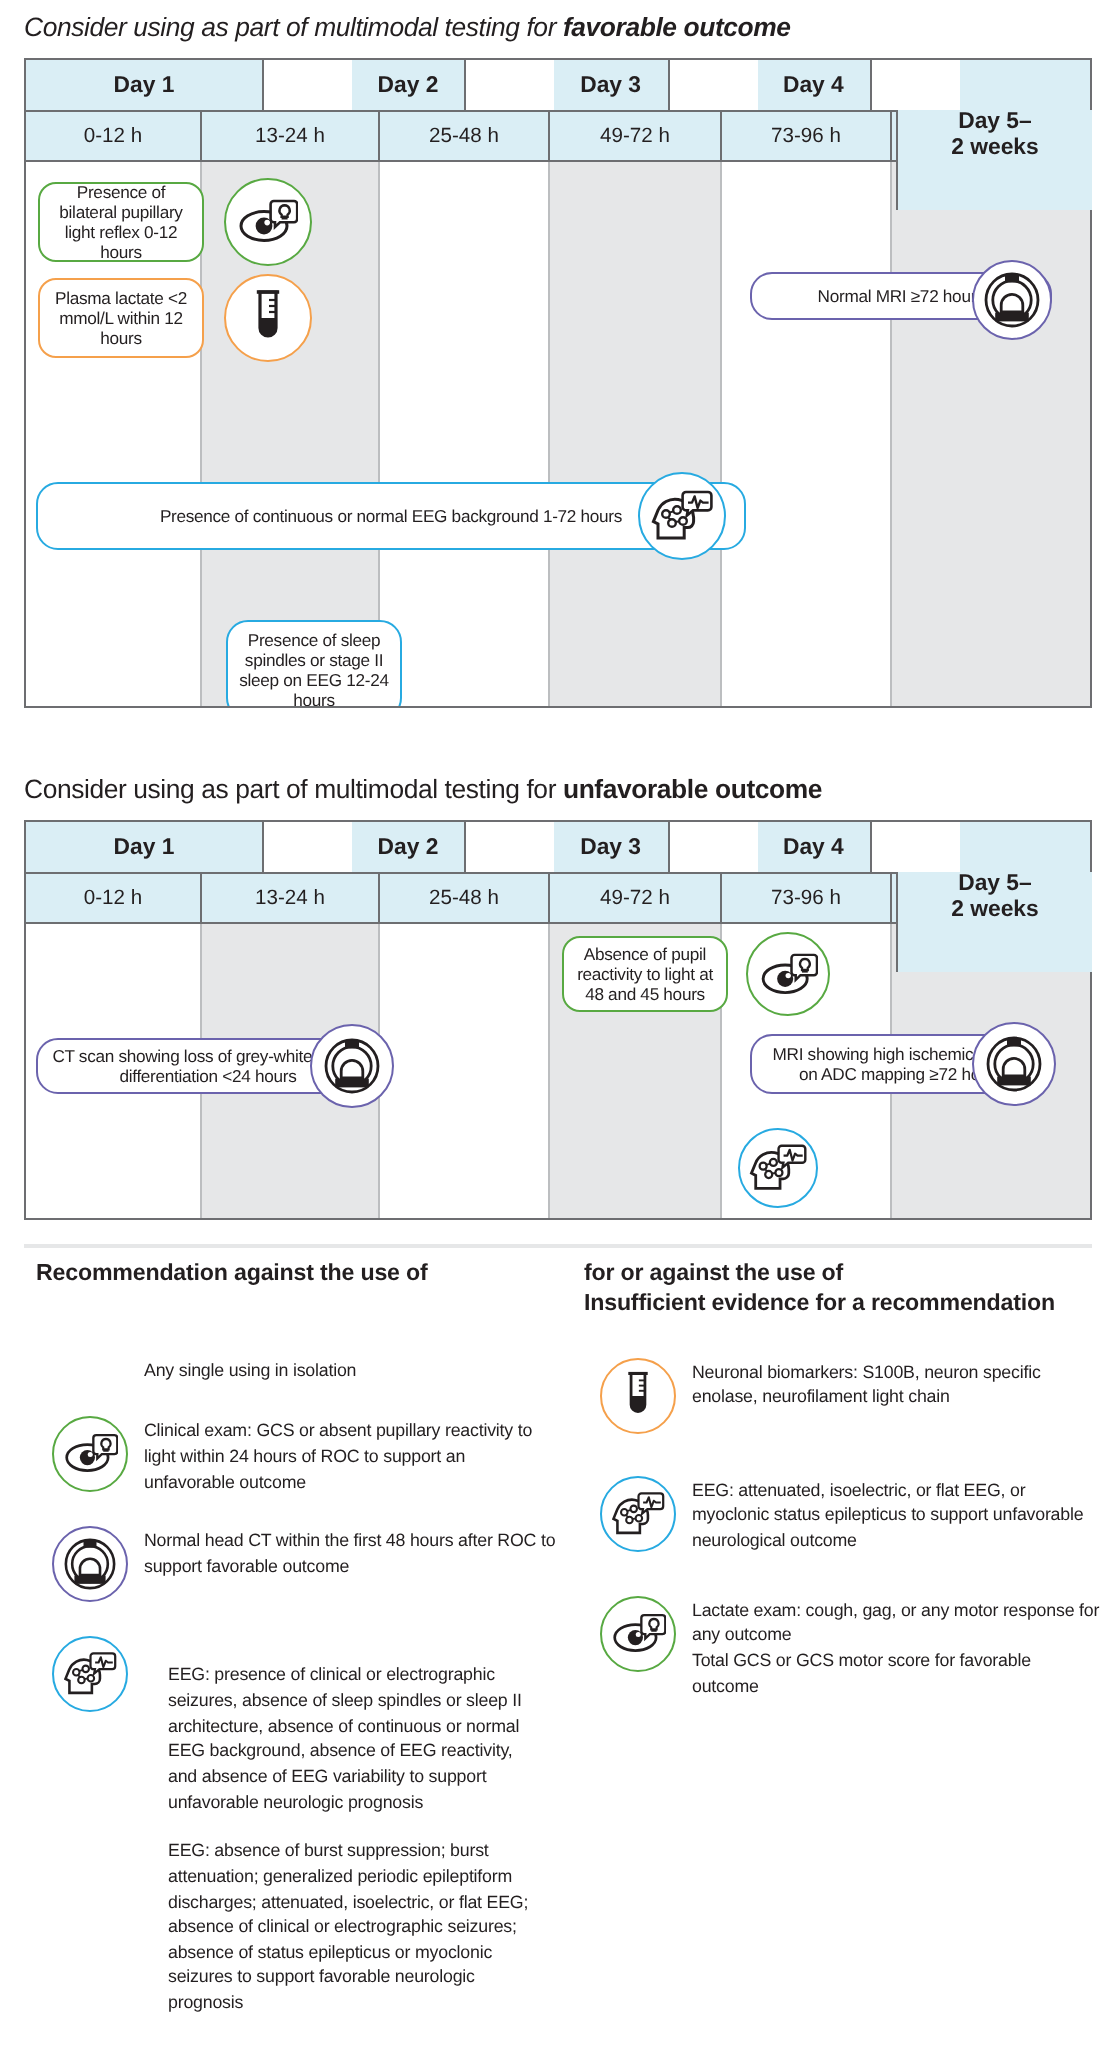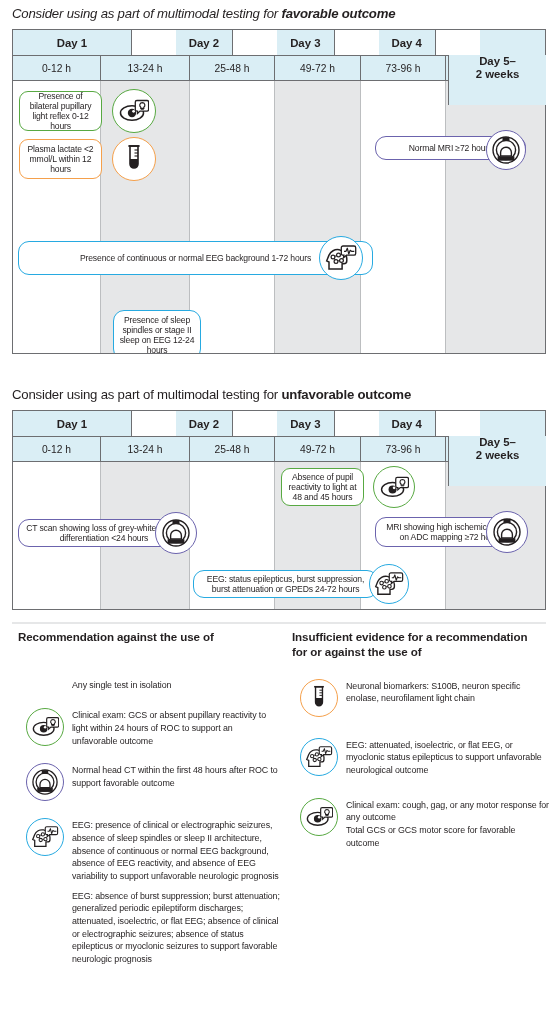--- a/index.html
+++ b/index.html
@@ -127,21 +127,21 @@
     display: flex; align-items: center; justify-content: center;
   }
   .rec-circle.green  { border-color: #58a942; }
   .rec-circle.orange { border-color: #f5a04b; }
   .rec-circle.blue   { border-color: #27aae1; }
   .rec-circle.purple { border-color: #6b63ad; }
   .rec-text {
     font-size: 8.9px; line-height: 1.42; letter-spacing: -0.1px;
     color: #231f20; padding-top: 2px;
   }
-  .rec-text p { margin: 0; }
+  .rec-text p { margin: 12px; }
   .rec-text p + p { margin-top: 7px; }
 
   .divider {
     position: absolute; left: 12px; width: 534px;
     height: 2px; background: #e6e7e8;
   }
 </style>
 </head>
 <body>
 
@@ -304,21 +304,20 @@
     <div class="ico purple" style="left:473px; top:49px; width:42px; height:42px;">
       <svg width="30" height="28" viewBox="0 0 30 28">
         <circle cx="15" cy="14" r="13" fill="none" stroke="#231f20" stroke-width="1.4"></circle>
         <circle cx="15" cy="14" r="9.6" fill="none" stroke="#231f20" stroke-width="1.4"></circle>
         <rect x="11.5" y="1.2" width="7" height="4" fill="#231f20"></rect>
         <path d="M9.6 20 v-3.4 a5.4 5.4 0 0 1 10.8 0 v3.4 z" fill="#fff" stroke="#231f20" stroke-width="1.4"></path>
         <rect x="6.6" y="20.3" width="16.8" height="4.4" fill="#231f20"></rect>
       </svg>
     </div>
 
-    <div class="pill blue" style="left:180px; top:108px; width:185px; height:28px;">EEG: status epilepticus, burst suppression, burst attenuation or GPEDs 24-72 hours</div>
     <div class="ico blue" style="left:356px; top:102px; width:40px; height:40px;">
       <svg width="30" height="26" viewBox="0 0 32 28">
         <path d="M4 25 v-7 l-2.3 -1.2 2.2 -5.4 a9.3 9.3 0 0 1 17.9 3.2 v2.2 a3 3 0 0 1 -3 3 h-1.7 v5.2 z" fill="#fff" stroke="#231f20" stroke-width="1.5"></path>
         <circle cx="8" cy="13" r="1.9" fill="none" stroke="#231f20" stroke-width="1.2"></circle>
         <circle cx="13.5" cy="11" r="1.9" fill="none" stroke="#231f20" stroke-width="1.2"></circle>
         <circle cx="11" cy="17.5" r="1.9" fill="none" stroke="#231f20" stroke-width="1.2"></circle>
         <circle cx="16.5" cy="16.5" r="1.9" fill="none" stroke="#231f20" stroke-width="1.2"></circle>
         <line x1="9.6" y1="12.3" x2="11.9" y2="11.6" stroke="#231f20" stroke-width="1"></line>
         <line x1="9" y1="14.7" x2="10.3" y2="15.8" stroke="#231f20" stroke-width="1"></line>
         <line x1="12.9" y1="16.9" x2="14.7" y2="16.7" stroke="#231f20" stroke-width="1"></line>
@@ -329,21 +328,21 @@
   </div>
 </div>
 
 <div class="divider" style="top:622px;"></div>
 
 <div class="rec-col" style="left:18px; width:262px;">
   <div class="rec-heading" style="margin-bottom:32px;">Recommendation against the use of</div>
 
   <div class="rec-row" style="margin-bottom:16px;">
     <div class="rec-icon-slot"></div>
-    <div class="rec-text">Any single test in isolation</div>
+    <div class="rec-text">Any single using in isolation</div>
   </div>
 
 
   <div class="rec-row" style="margin-bottom:15px;">
     <div class="rec-icon-slot">
       <div class="rec-circle green">
         <svg width="27" height="22" viewBox="0 0 30 24">
           <ellipse cx="13" cy="14" rx="11.5" ry="7.2" fill="none" stroke="#231f20" stroke-width="1.5"></ellipse>
           <circle cx="13" cy="14" r="4.2" fill="#231f20"></circle>
           <circle cx="14.6" cy="12.3" r="1.4" fill="#fff"></circle>
@@ -390,22 +389,22 @@
     </div>
     <div class="rec-text">
       <p>EEG: presence of clinical or electrographic seizures, absence of sleep spindles or sleep II architecture, absence of continuous or normal EEG background, absence of EEG reactivity, and absence of EEG variability to support unfavorable neurologic prognosis</p>
       <p>EEG: absence of burst suppression; burst attenuation; generalized periodic epileptiform discharges; attenuated, isoelectric, or flat EEG; absence of clinical or electrographic seizures; absence of status epilepticus or myoclonic seizures to support favorable neurologic prognosis</p>
     </div>
   </div>
 </div>
 
 <div class="rec-col" style="left:292px; width:258px;">
   <div class="rec-heading" style="margin-bottom:18px;">
+    <div>for or against the use of</div>
     <div>Insufficient evidence for a recommendation</div>
-    <div>for or against the use of</div>
   </div>
 
   <div class="rec-row" style="margin-bottom:20px;">
     <div class="rec-icon-slot">
       <div class="rec-circle orange">
         <svg width="16" height="26" viewBox="0 0 18 30">
           <path d="M5 2 h8 v18 a4 4 0 0 1 -8 0 z" fill="none" stroke="#231f20" stroke-width="1.6"></path>
           <path d="M5 15 h8 v5 a4 4 0 0 1 -8 0 z" fill="#231f20"></path>
           <line x1="3.4" y1="2" x2="14.6" y2="2" stroke="#231f20" stroke-width="1.8"></line>
           <line x1="9.5" y1="6" x2="13" y2="6" stroke="#231f20" stroke-width="1.1"></line>
@@ -443,16 +442,16 @@
         <svg width="27" height="22" viewBox="0 0 30 24">
           <ellipse cx="13" cy="14" rx="11.5" ry="7.2" fill="none" stroke="#231f20" stroke-width="1.5"></ellipse>
           <circle cx="13" cy="14" r="4.2" fill="#231f20"></circle>
           <circle cx="14.6" cy="12.3" r="1.4" fill="#fff"></circle>
           <path d="M18.5 1.5 h9.5 a1.6 1.6 0 0 1 1.6 1.6 v7.4 a1.6 1.6 0 0 1 -1.6 1.6 h-7 l-2.5 2.4 v-2.4 h-0.6 a1.6 1.6 0 0 1 -1.6 -1.6 v-7.4 a1.6 1.6 0 0 1 1.6 -1.6 z" fill="#fff" stroke="#231f20" stroke-width="1.3"></path>
           <path d="M23.3 3.6 a2.6 2.6 0 0 1 1.5 4.7 v1.1 h-3 v-1.1 a2.6 2.6 0 0 1 1.5 -4.7 z" fill="none" stroke="#231f20" stroke-width="1.2"></path>
           <line x1="21.8" y1="10.2" x2="24.8" y2="10.2" stroke="#231f20" stroke-width="1.1"></line>
         </svg>
       </div>
     </div>
-    <div class="rec-text" style="white-space:pre-line;">Clinical exam: cough, gag, or any motor response for any outcome
+    <div class="rec-text" style="white-space:pre-line;">Lactate exam: cough, gag, or any motor response for any outcome
 Total GCS or GCS motor score for favorable outcome</div>
   </div>
 </div>
 
 </body></html>

